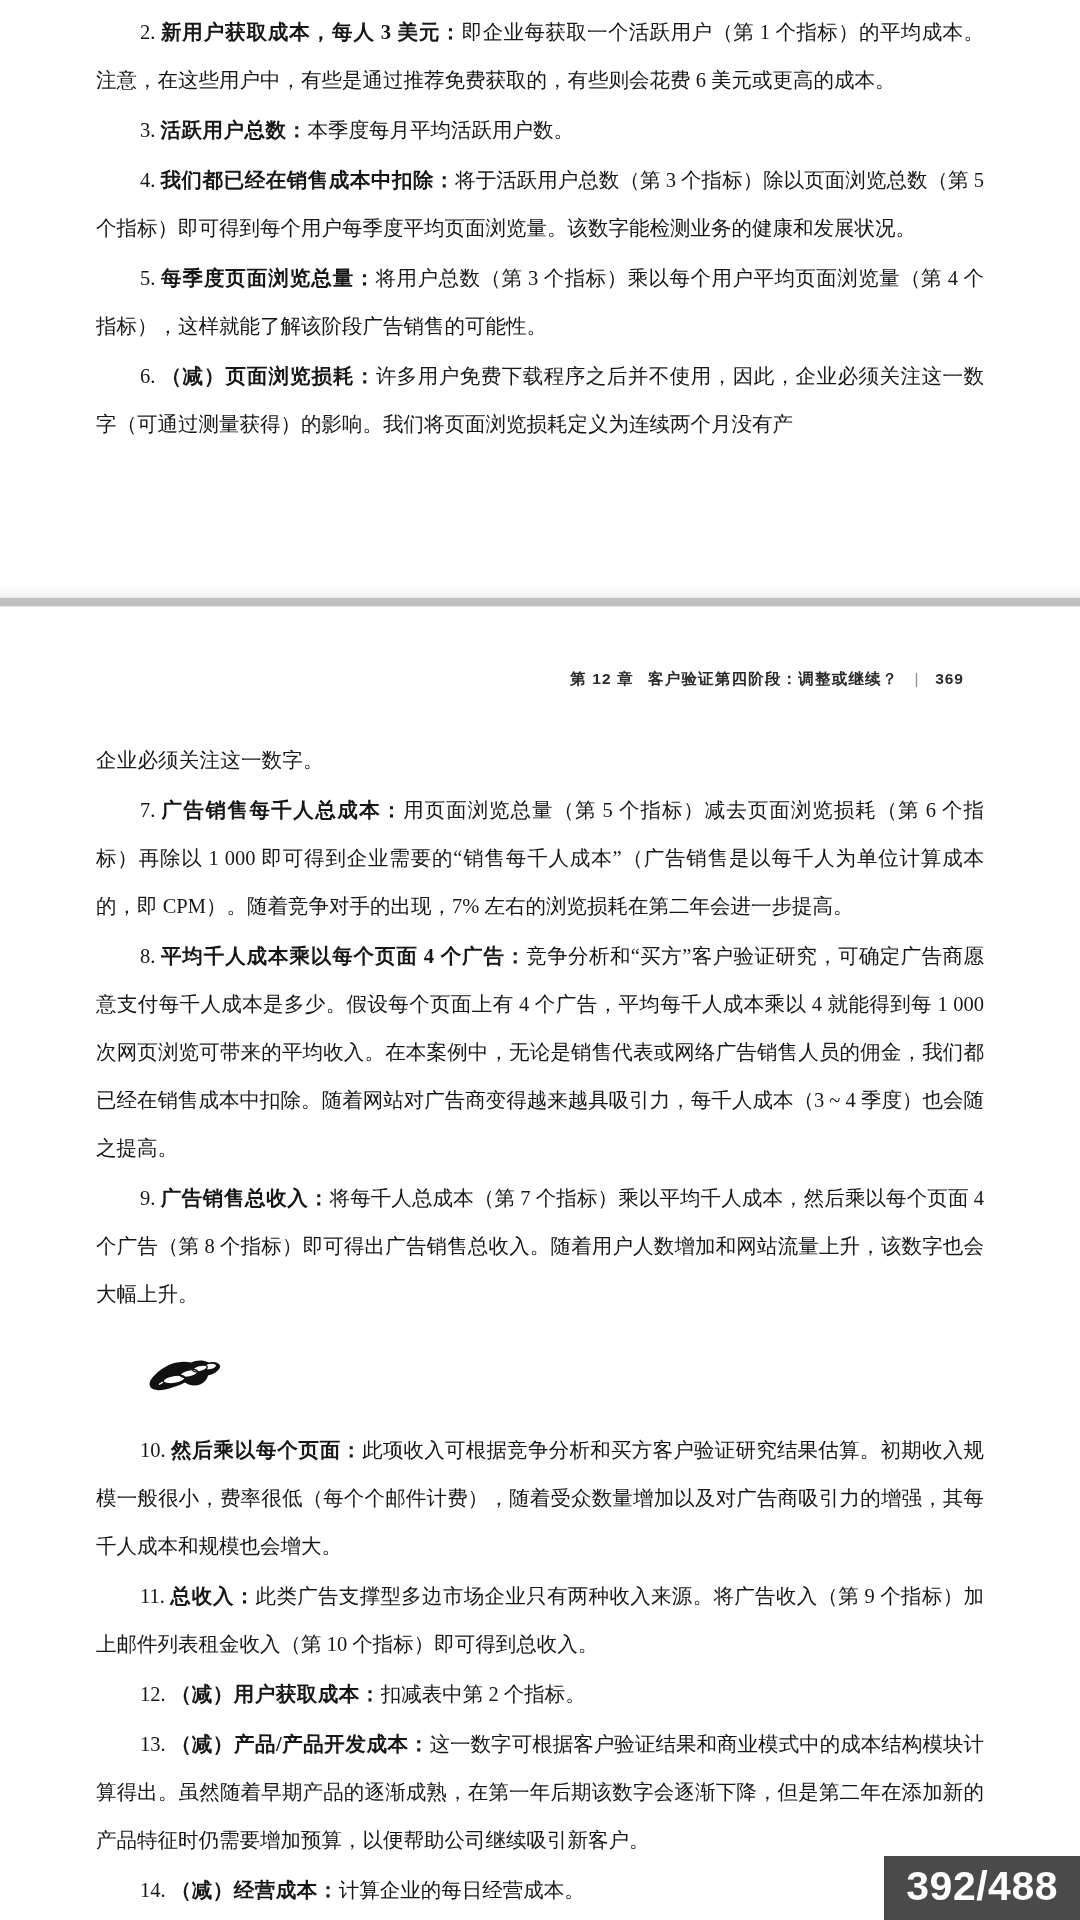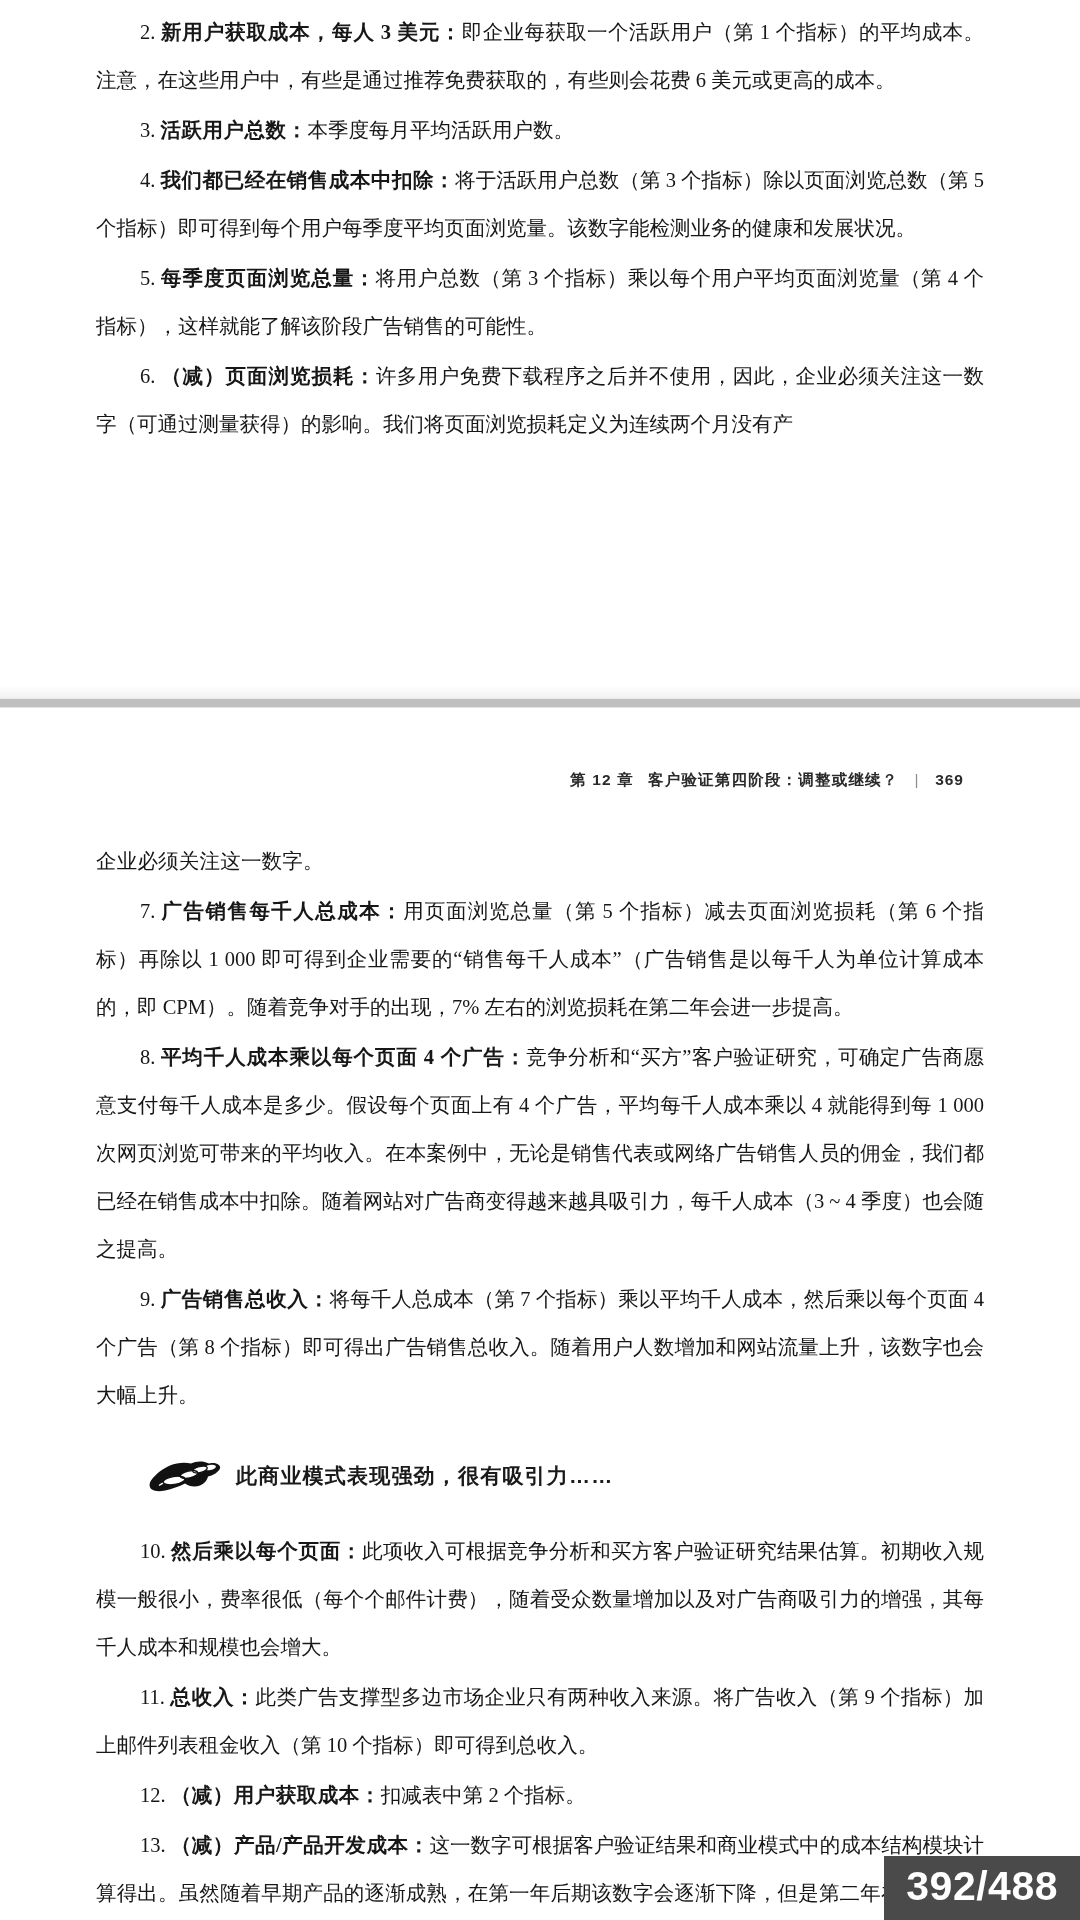--- a/index.html
+++ b/index.html
@@ -22,21 +22,21 @@
     background: #ffffff;
   }
 
   
   .page {
     position: relative;
     background: #ffffff;
     padding: 0 96px;
   }
   .page-top {
-    height: 698px;
+    height: 597px;
     padding-top: 8px;
   }
 
   
   .page-seam {
     height: 10px;
     background: #bfbfbf;
     border-top: 1px solid #d8d8d8;
     border-bottom: 1px solid #d2d2d2;
     position: relative;
@@ -232,21 +232,20 @@
           <ellipse cx="104" cy="20" rx="15" ry="6" transform="rotate(-14 104 20)"></ellipse>
           <ellipse cx="124" cy="16" rx="12" ry="5" transform="rotate(-10 124 16)"></ellipse>
           <path d="M22,52 C30,46 42,42 52,40" stroke="#ffffff" stroke-width="3" fill="none"></path>
         </g>
         <g fill="none" stroke="#111111" stroke-width="2.6">
           <ellipse cx="52" cy="42" rx="22" ry="8" transform="rotate(-9 52 42)"></ellipse>
           <ellipse cx="82" cy="30" rx="18" ry="7" transform="rotate(-12 82 30)"></ellipse>
           <ellipse cx="104" cy="20" rx="15" ry="6" transform="rotate(-14 104 20)"></ellipse>
         </g>
       </svg>
-      <span class="callout-text">此商业模式表现强劲，很有吸引力……</span>
     </div>
 
     <p class="item">
       <span class="num">10.</span>
       <span class="term">然后乘以每个页面：</span><span>此项收入可根据竞争分析和买方客户验证研究结果估算。初期收入规模一般很小，费率很低（每个个邮件计费），随着受众数量增加以及对广告商吸引力的增强，其每千人成本和规模也会增大。</span>
     </p>
 
     <p class="item">
       <span class="num">11.</span>
       <span class="term">总收入：</span><span>此类广告支撑型多边市场企业只有两种收入来源。将广告收入（第 9 个指标）加上邮件列表租金收入（第 10 个指标）即可得到总收入。</span>

